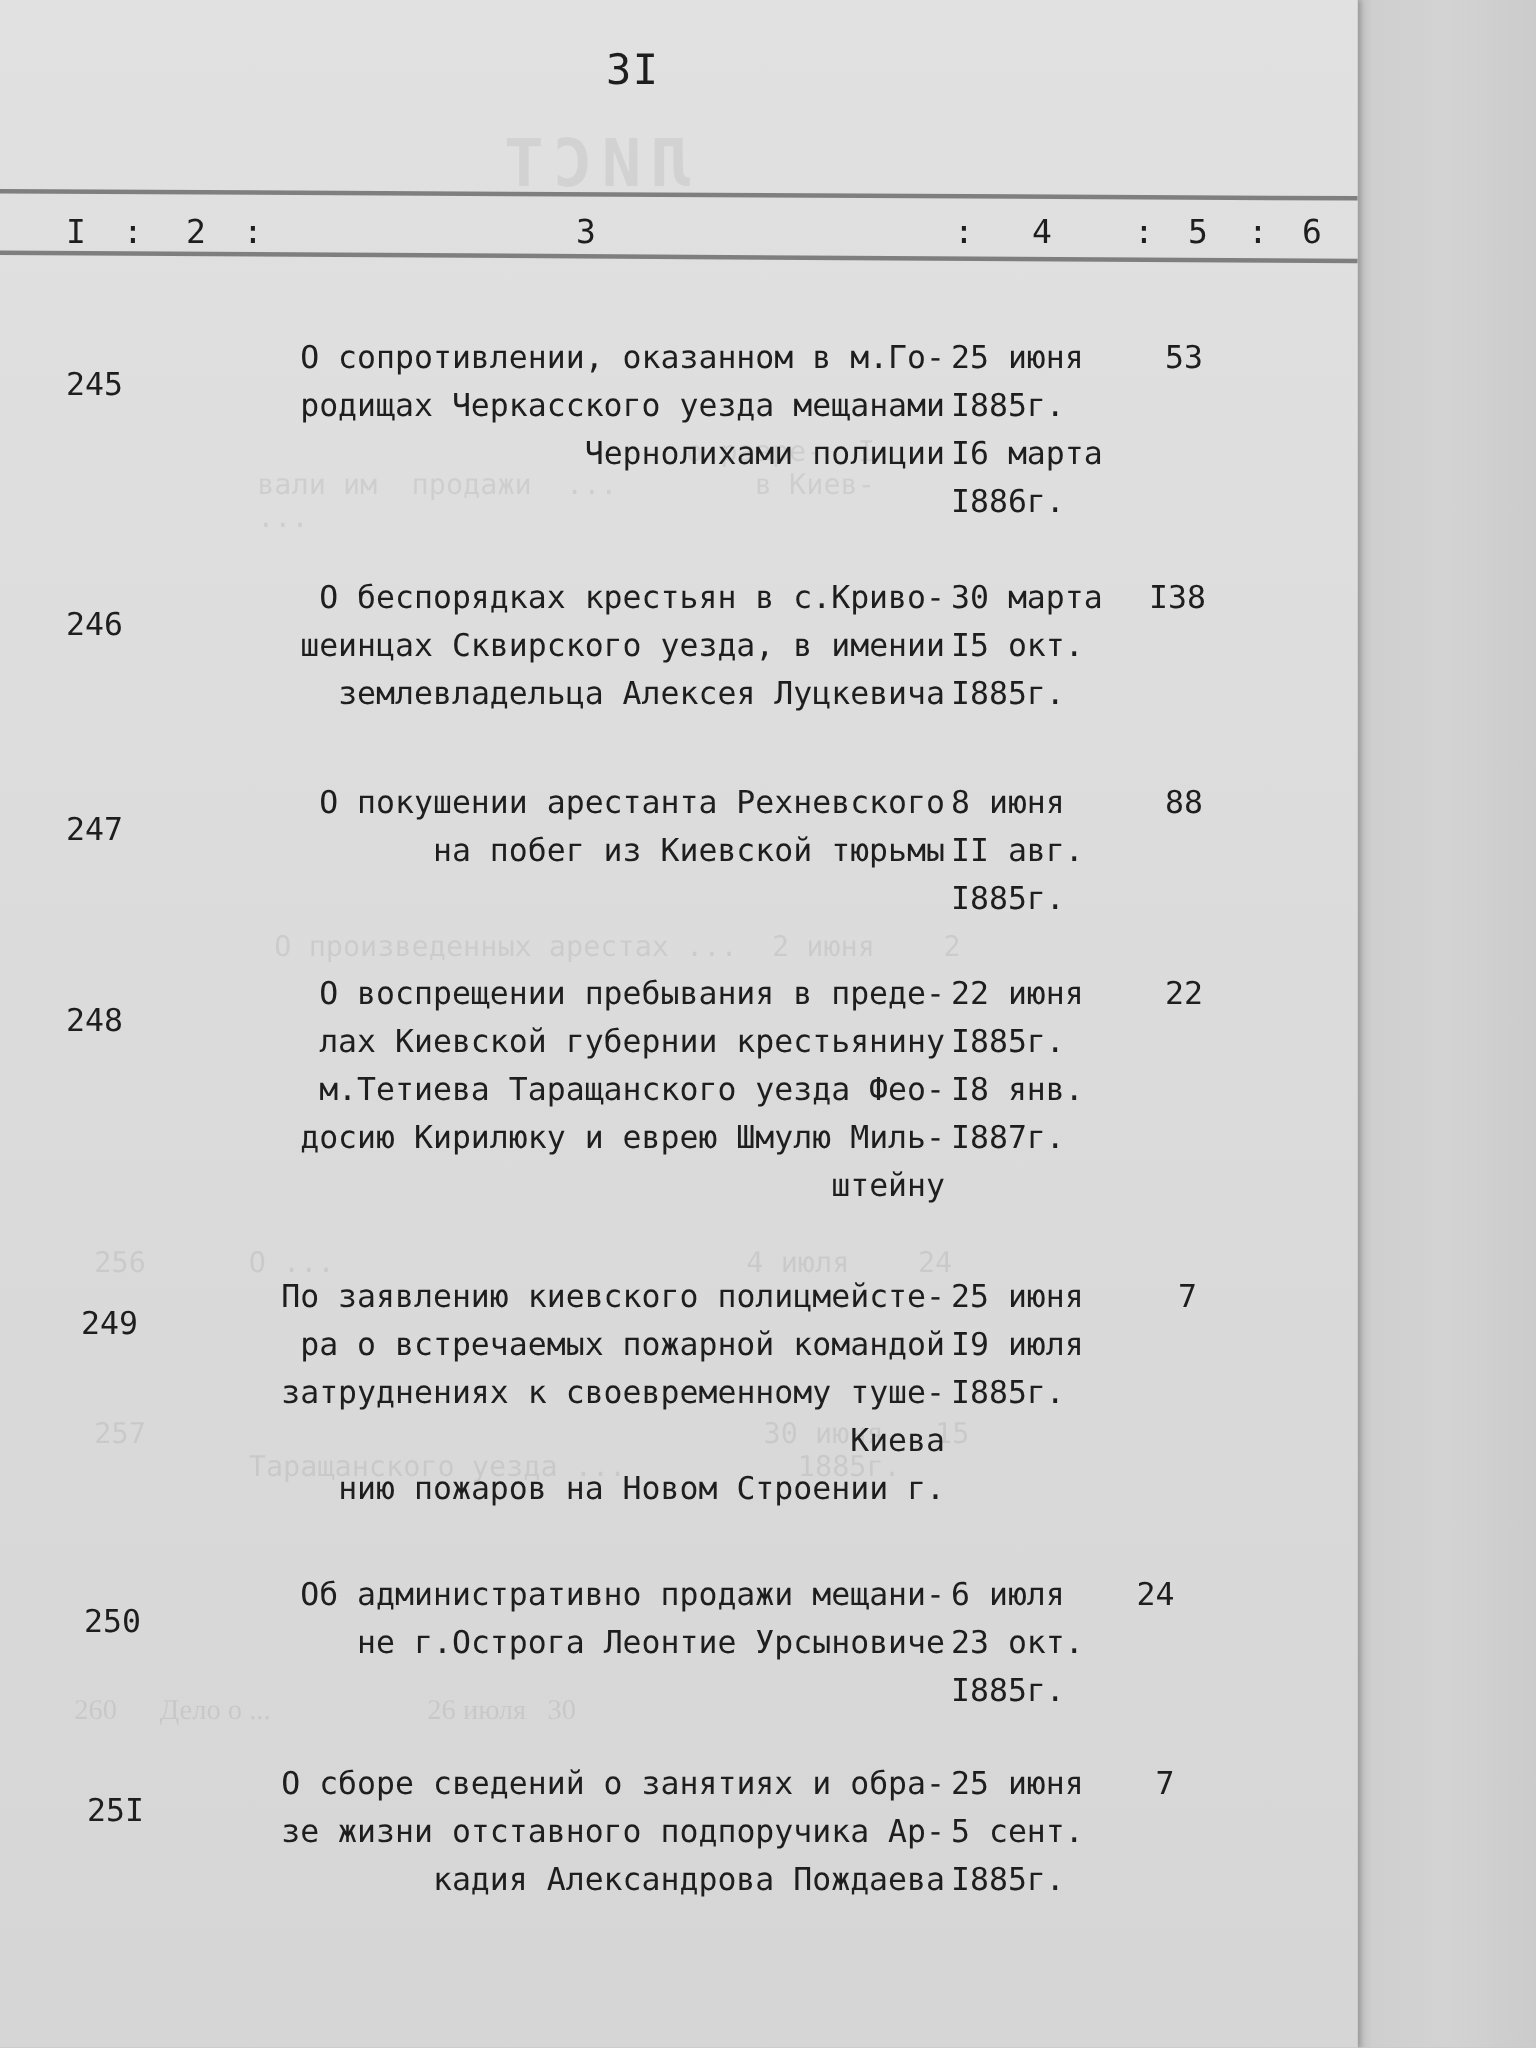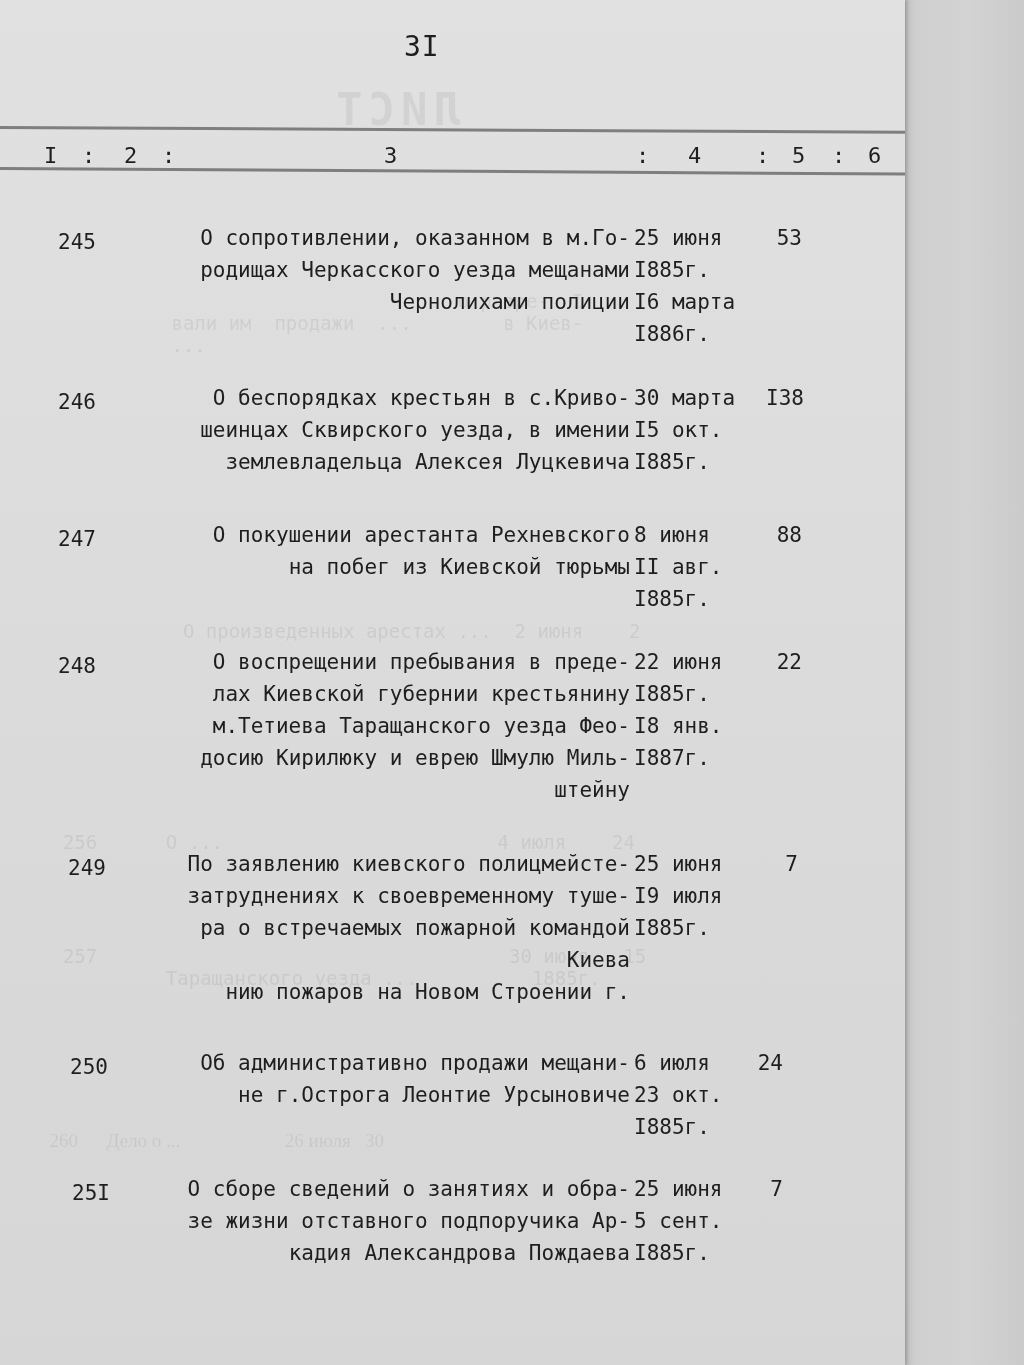--- a/index.html
+++ b/index.html
@@ -30,21 +30,21 @@
     position: absolute; left: 0; width: 905px; height: 3px;
     background: #6d6d6d; opacity: 0.85;
   }
   .rule.top { top: 126px; transform: rotate(0.3deg); transform-origin: left; }
   .rule.bottom { top: 167px; transform: rotate(0.35deg); transform-origin: left; }
   .hcell { position: absolute; top: 143px; font-size: 22px; }
   .ghost-bleed {
     position: absolute; color: rgba(0,0,0,0.07); font-size: 19px; white-space: pre;
   }
   .row { position: absolute; left: 0; width: 905px; font-size: 21px; line-height: 32px; }
-  .num { position: absolute; left: 44px; top: 4px; margin-left: 14px; }
+  .num { position: absolute; left: 44px; top: 18px; }
   .desc { position: absolute; left: 160px; top: 0; width: 470px; white-space: pre; text-align: right; }
   .dates { position: absolute; left: 634px; top: 0; white-space: pre; }
   .sheets { position: absolute; top: 0; width: 50px; text-align: right; }
 </style>
 </head>
 <body>
 
 <div class="right-strip"></div>
 
 <div class="paper">
@@ -101,21 +101,21 @@
 
   <div class="row" style="top:646px">
     <div class="num">248</div>
     <div class="desc"><div>О воспрещении пребывания в преде-</div><div>лах Киевской губернии крестьянину</div><div>м.Тетиева Таращанского уезда Фео-</div><div>досию Кирилюку и еврею Шмулю Миль-</div><div>штейну</div></div>
     <div class="dates"><div>22 июня</div><div>I885г.</div><div>I8 янв.</div><div>I887г.</div></div>
     <div class="sheets" style="left:752px">22</div>
   </div>
 
   <div class="row" style="top:848px">
     <div class="num" style="left:54px">249</div>
-    <div class="desc"><div>По заявлению киевского полицмейсте-</div><div>затруднениях к своевременному туше-</div><div>ра о встречаемых пожарной командой</div><div>Киева</div><div>нию пожаров на Новом Строении г.</div></div>
+    <div class="desc"><div>По заявлению киевского полицмейсте-</div><div>ра о встречаемых пожарной командой</div><div>затруднениях к своевременному туше-</div><div>Киева</div><div>нию пожаров на Новом Строении г.</div></div>
     <div class="dates"><div>25 июня</div><div>I9 июля</div><div>I885г.</div></div>
     <div class="sheets" style="left:748px">7</div>
   </div>
 
   <div class="row" style="top:1047px">
     <div class="num" style="left:56px">250</div>
     <div class="desc"><div>Об административно продажи мещани-</div><div>не г.Острога Леонтие Урсыновиче</div></div>
     <div class="dates"><div>6 июля</div><div>23 окт.</div><div>I885г.</div></div>
     <div class="sheets" style="left:733px">24</div>
   </div>

